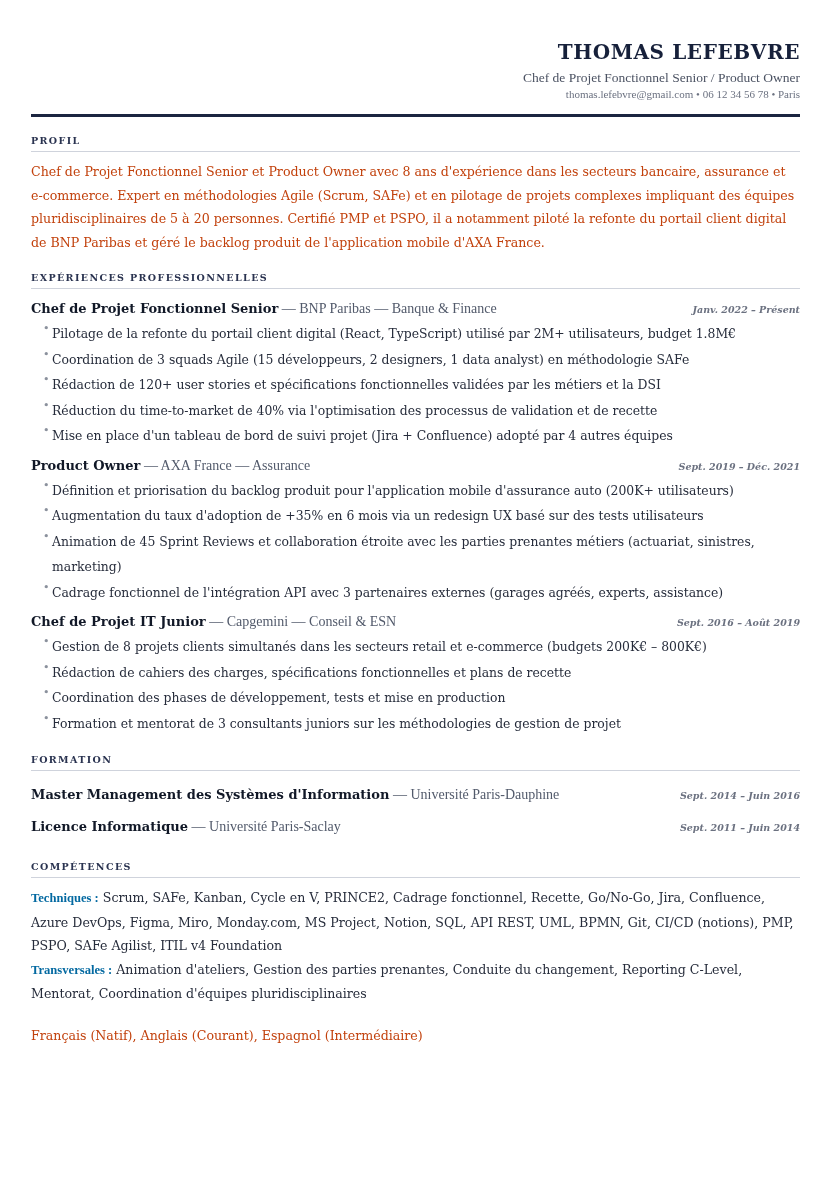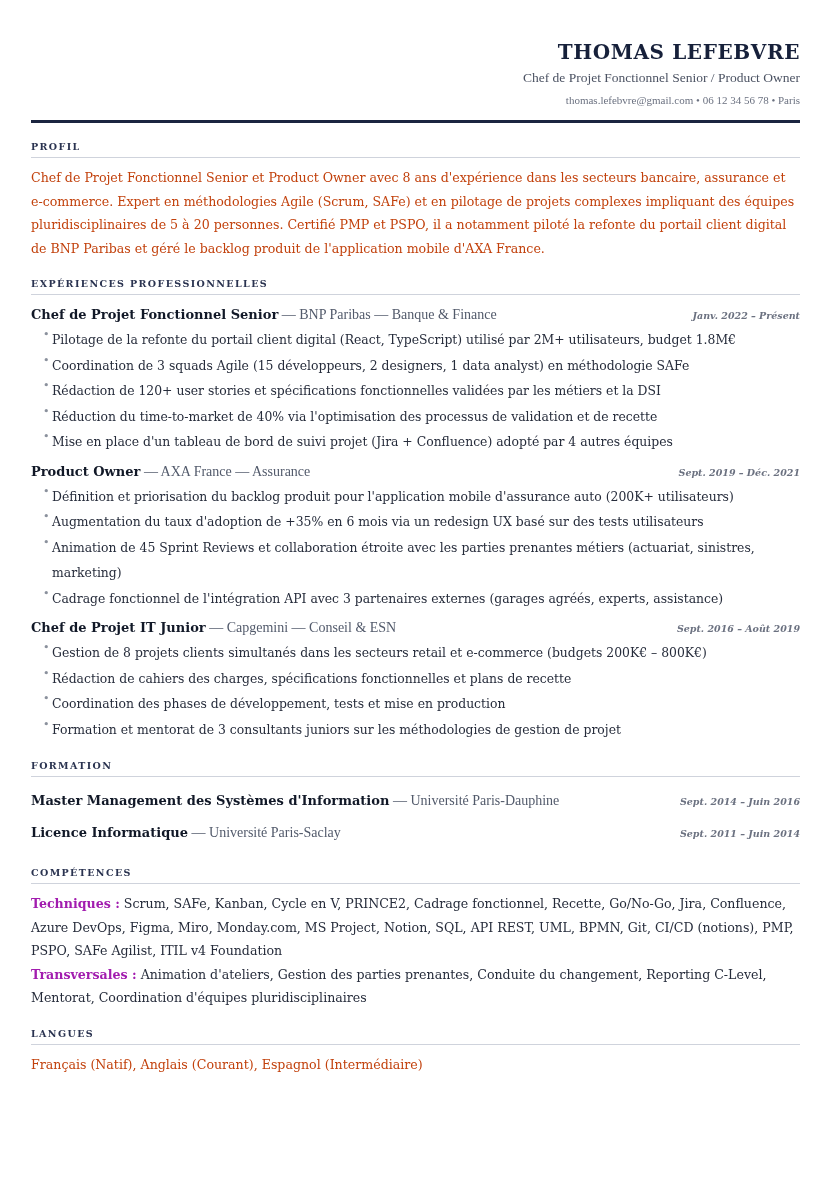--- a/index.html
+++ b/index.html
@@ -31,21 +31,21 @@
       font-family: "Liberation Serif", serif;
       font-size: 13.5px;
       color: #4c5363;
       margin-top: 6px;
       line-height: 16px;
     }
     .contact {
       font-family: "Liberation Serif", serif;
       font-size: 11px;
       color: #6b7180;
-      margin-top: 7px;
+      margin-top: 1px;
       line-height: 14px;
     }
     .section { margin-top: 18px; }
     .section:first-of-type { margin-top: 20px; }
     .section-title {
       font-family: "DejaVu Serif", serif;
       font-weight: bold;
       font-size: 9.5px;
       letter-spacing: 1.4px;
       color: #2a3350;
@@ -105,21 +105,21 @@
       justify-content: space-between;
       align-items: baseline;
       line-height: 30px;
     }
     .skills-line {
       font-family: "DejaVu Serif", serif;
       font-size: 12.6px;
       line-height: 23.5px;
       color: #262c3b;
     }
-    .skills-line b { color: #a21caf; }
+    .skills-line b { color: #0369a1; font-family: Liberation Serif, serif; }
   </style>
 </head>
 <body>
 
 <div class="page">
 
   <div class="header">
     <div class="name">THOMAS LEFEBVRE</div>
     <div class="title">Chef de Projet Fonctionnel Senior / Product Owner</div>
     <div class="contact">thomas.lefebvre@gmail.com • 06 12 34 56 78 • Paris</div>
@@ -196,17 +196,16 @@
     </div>
   </div>
 
   <div class="section">
     <div class="section-title">COMPÉTENCES</div>
     <p class="skills-line"><b>Techniques :</b><span> Scrum, SAFe, Kanban, Cycle en V, PRINCE2, Cadrage fonctionnel, Recette, Go/No-Go, Jira, Confluence, Azure DevOps, Figma, Miro, Monday.com, MS Project, Notion, SQL, API REST, UML, BPMN, Git, CI/CD (notions), PMP, PSPO, SAFe Agilist, ITIL v4 Foundation</span></p>
     <p class="skills-line"><b>Transversales :</b><span> Animation d'ateliers, Gestion des parties prenantes, Conduite du changement, Reporting C-Level, Mentorat, Coordination d'équipes pluridisciplinaires</span></p>
   </div>
 
   <div class="section">
-    <div class="section-title">LANGUES</div>
     <p class="para">Français (Natif), Anglais (Courant), Espagnol (Intermédiaire)</p>
   </div>
 
 </div>
 
 </body></html>

